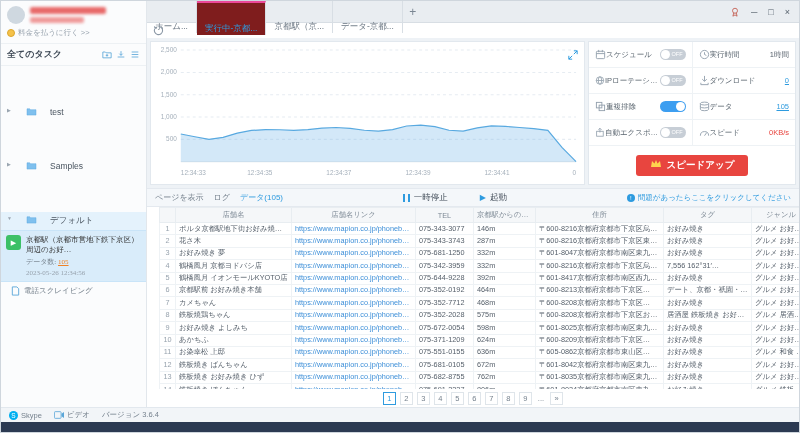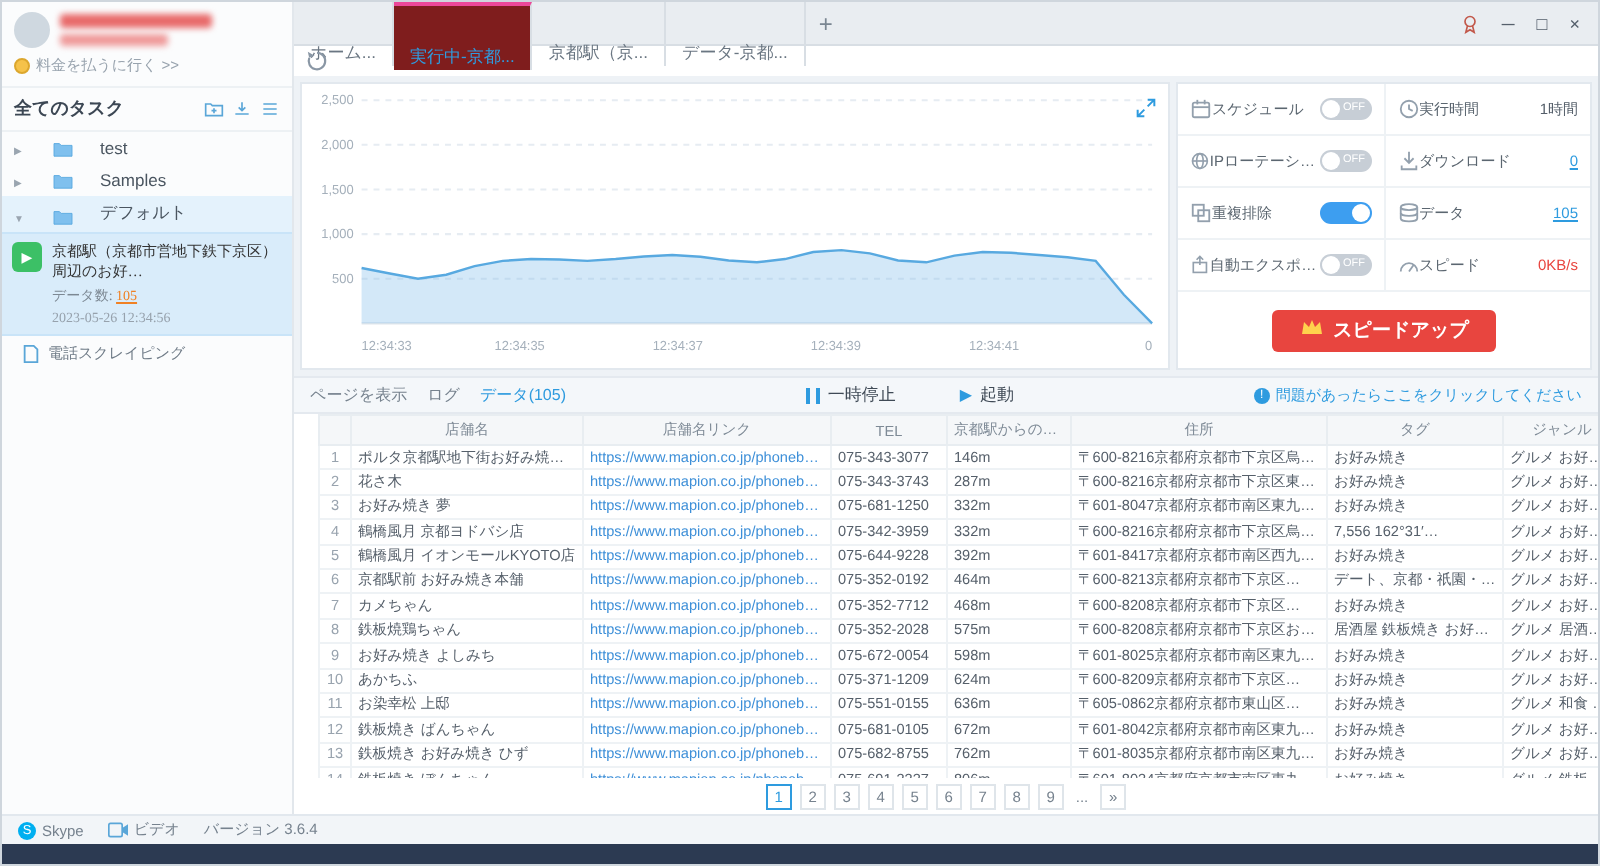--- a/index.html
+++ b/index.html
@@ -12,21 +12,21 @@
   .sidebar { width:146px; background:#fbfcfd; border-right:1px solid #e2e7ec; display:flex; flex-direction:column; }
   .user-block { display:flex; gap:5px; padding:5px 6px 2px; align-items:flex-start; }
   .avatar { width:18px; height:18px; border-radius:50%; background:#cfd8e0; flex:none; }
   .redact1 { width:76px; height:7px; background:#e86a6a; filter:blur(1.5px); border-radius:2px; margin:1px 0 3px; }
   .redact2 { width:54px; height:6px; background:#ef9a9a; filter:blur(1.5px); border-radius:2px; }
   .pay-row { font-size:7.5px; color:#98a3ae; padding:2px 6px 5px; display:flex; gap:3px; align-items:center; }
   .coin { width:8px; height:8px; border-radius:50%; background:#f5c24a; border:1px solid #dca72e; flex:none; }
   .alltasks { display:flex; align-items:center; padding:4px 6px; font-size:9px; font-weight:bold; color:#3c4754; border-top:1px solid #edf1f4; border-bottom:1px solid #edf1f4; }
   .hdr-icons { margin-left:auto; display:flex; gap:4px; }
   .hdr-icons svg { display:block; }
-  .tree-item { display:flex; align-items:flex-end; gap:13px; padding:3px 6px; font-size:8.5px; color:#4a5560; }
+  .tree-item { display:flex; align-items:flex-start; gap:13px; padding:3px 6px; font-size:8.5px; color:#4a5560;margin-top:38px; }
   .tree-item .chev { font-size:5px; color:#9aa5b0; width:6px; }
   .tree-item.selected { background:#e4f2fc; }
   .task-card { background:#d9ecfa; padding:4px 5px; display:flex; gap:5px; border-top:1px solid #c9e4f8; border-bottom:1px solid #c9e4f8;font-family:Liberation Serif, serif; }
   .task-icon { width:15px; height:15px; border-radius:3px; background:#3cc066; flex:none; display:flex; align-items:center; justify-content:center; color:#fff; font-size:7px; }
   .task-title { font-size:7.5px; color:#333; line-height:1.3; max-height:20px; overflow:hidden; }
   .task-meta { font-size:7px; color:#7c8893; margin-top:2px; }
   .count { color:#f08124; text-decoration:underline; }
   .task-date { font-size:7px; color:#97a2ad; margin-top:2px; }
   .sub-item { display:flex; gap:4px; align-items:center; padding:4px 10px; font-size:7.5px; color:#707c88; }
 

